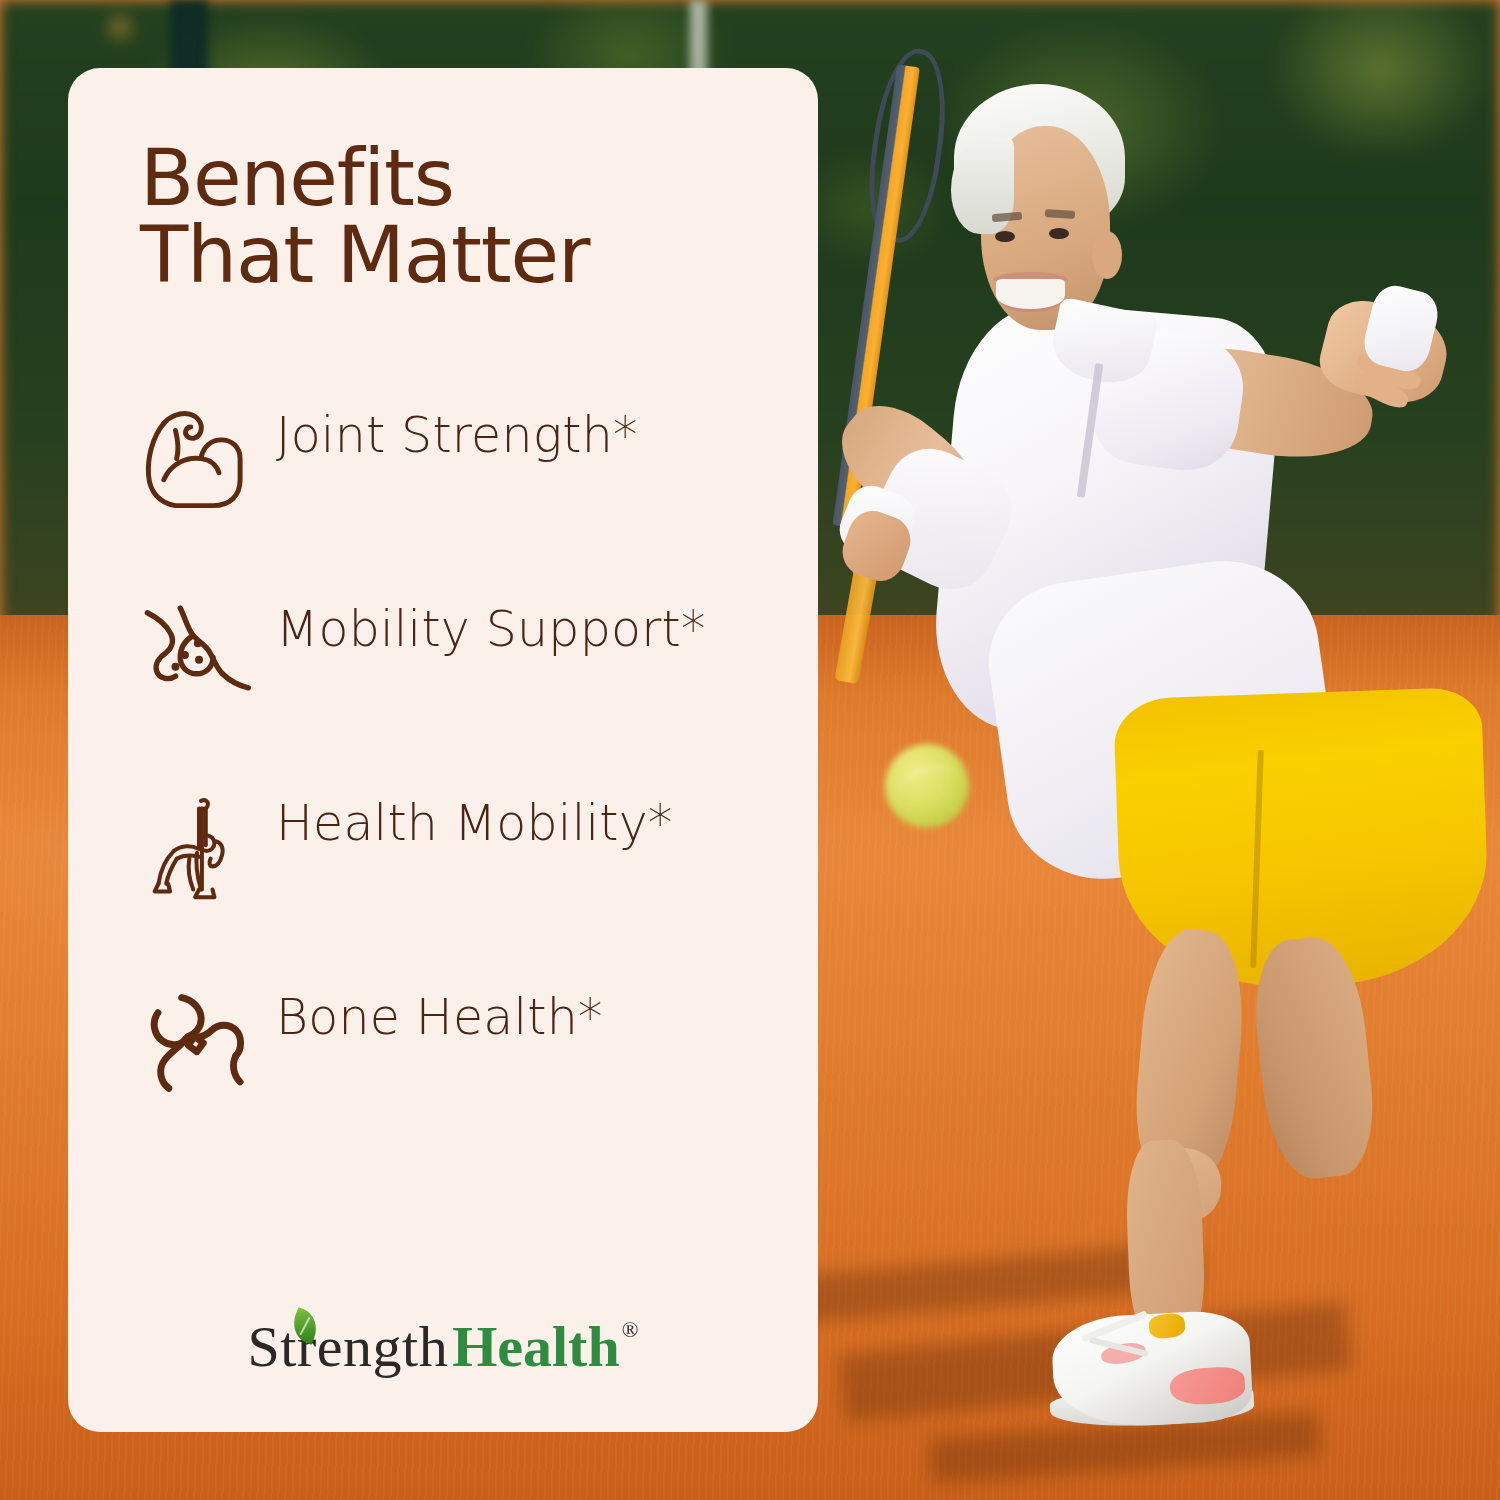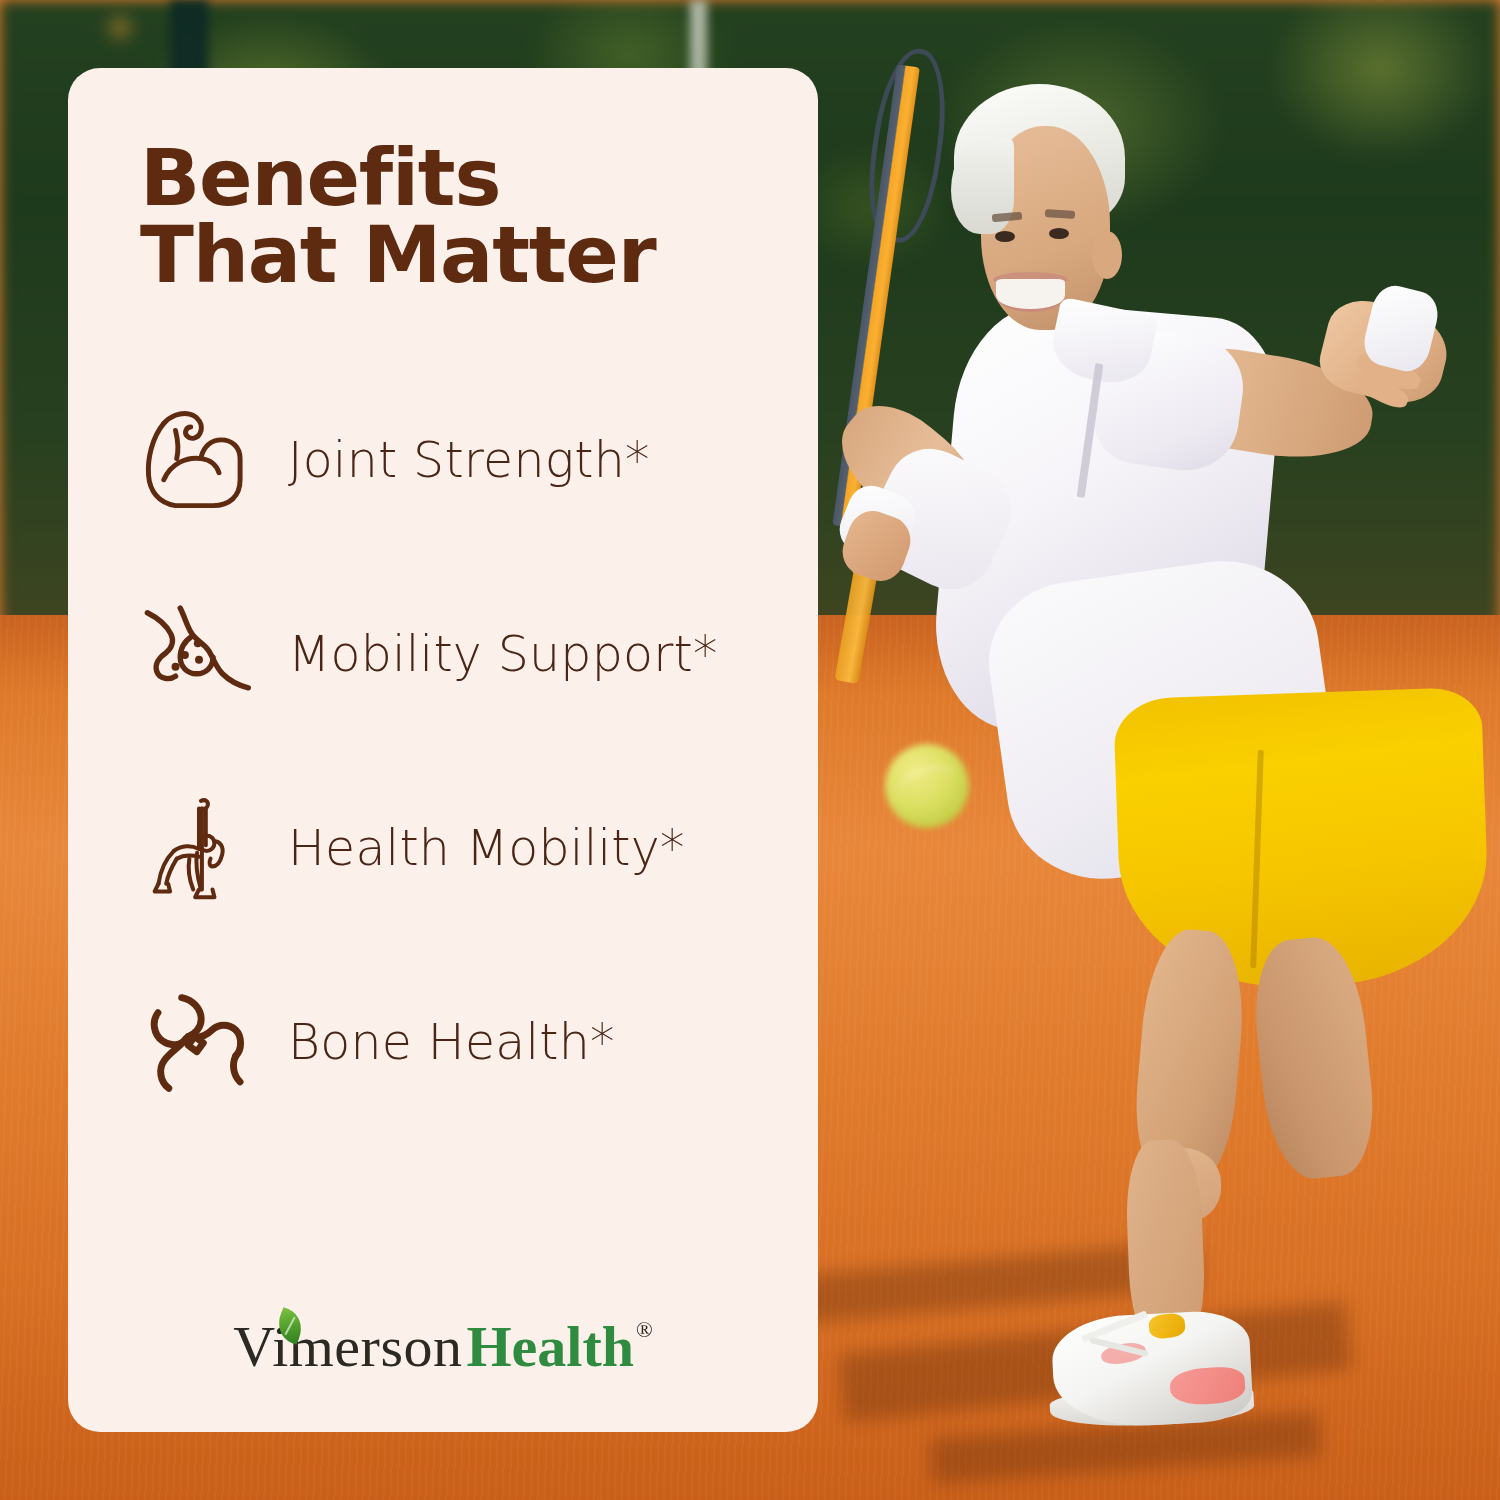--- a/index.html
+++ b/index.html
@@ -307,37 +307,36 @@
     left:68px; top:68px;
     width:750px; height:1364px;
     background:#FBF0EA;
     border-radius:32px;
     padding:72px 56px 0 72px;
   }
 
   .title{
     color:#5E2A10;
     font-family:"DejaVu Sans", sans-serif;
-    font-weight:700;
+    font-weight:400;
     font-size:79px;
     line-height:.98;
     letter-spacing:-1.2px;
     white-space:pre-line;
   }
 
   .benefits{
     margin-top:112px;
     display:flex;
     flex-direction:column;
     gap:86px;
   }
   .benefit{
     display:flex;
-    align-items:center;
-    gap:30px;
+    gap:18px;
     min-height:108px;
   }
   .benefit .ico{
     flex:0 0 118px;
     width:118px; height:108px;
     display:flex; align-items:center; justify-content:center;
   }
   .benefit .ico svg{ width:100%; height:100%; display:block; }
   .benefit .lbl{
     color:#4A2414;
@@ -544,21 +543,21 @@
             <path d="M46 44 L54 50 L48 58 L40 52 Z"></path>
           </svg>
         </span>
         <span class="lbl">Bone Health*</span>
       </div>
 
     </div>
 
     <div class="logo">
       <span class="logo-v">
-        <span>Vimerson</span>
+        <span>Strength</span>
         <span class="leaf"></span>
       </span>
       <span class="logo-h">Health</span>
       <span class="logo-r">®</span>
     </div>
 
   </div>
 </div>
 
 </body></html>

